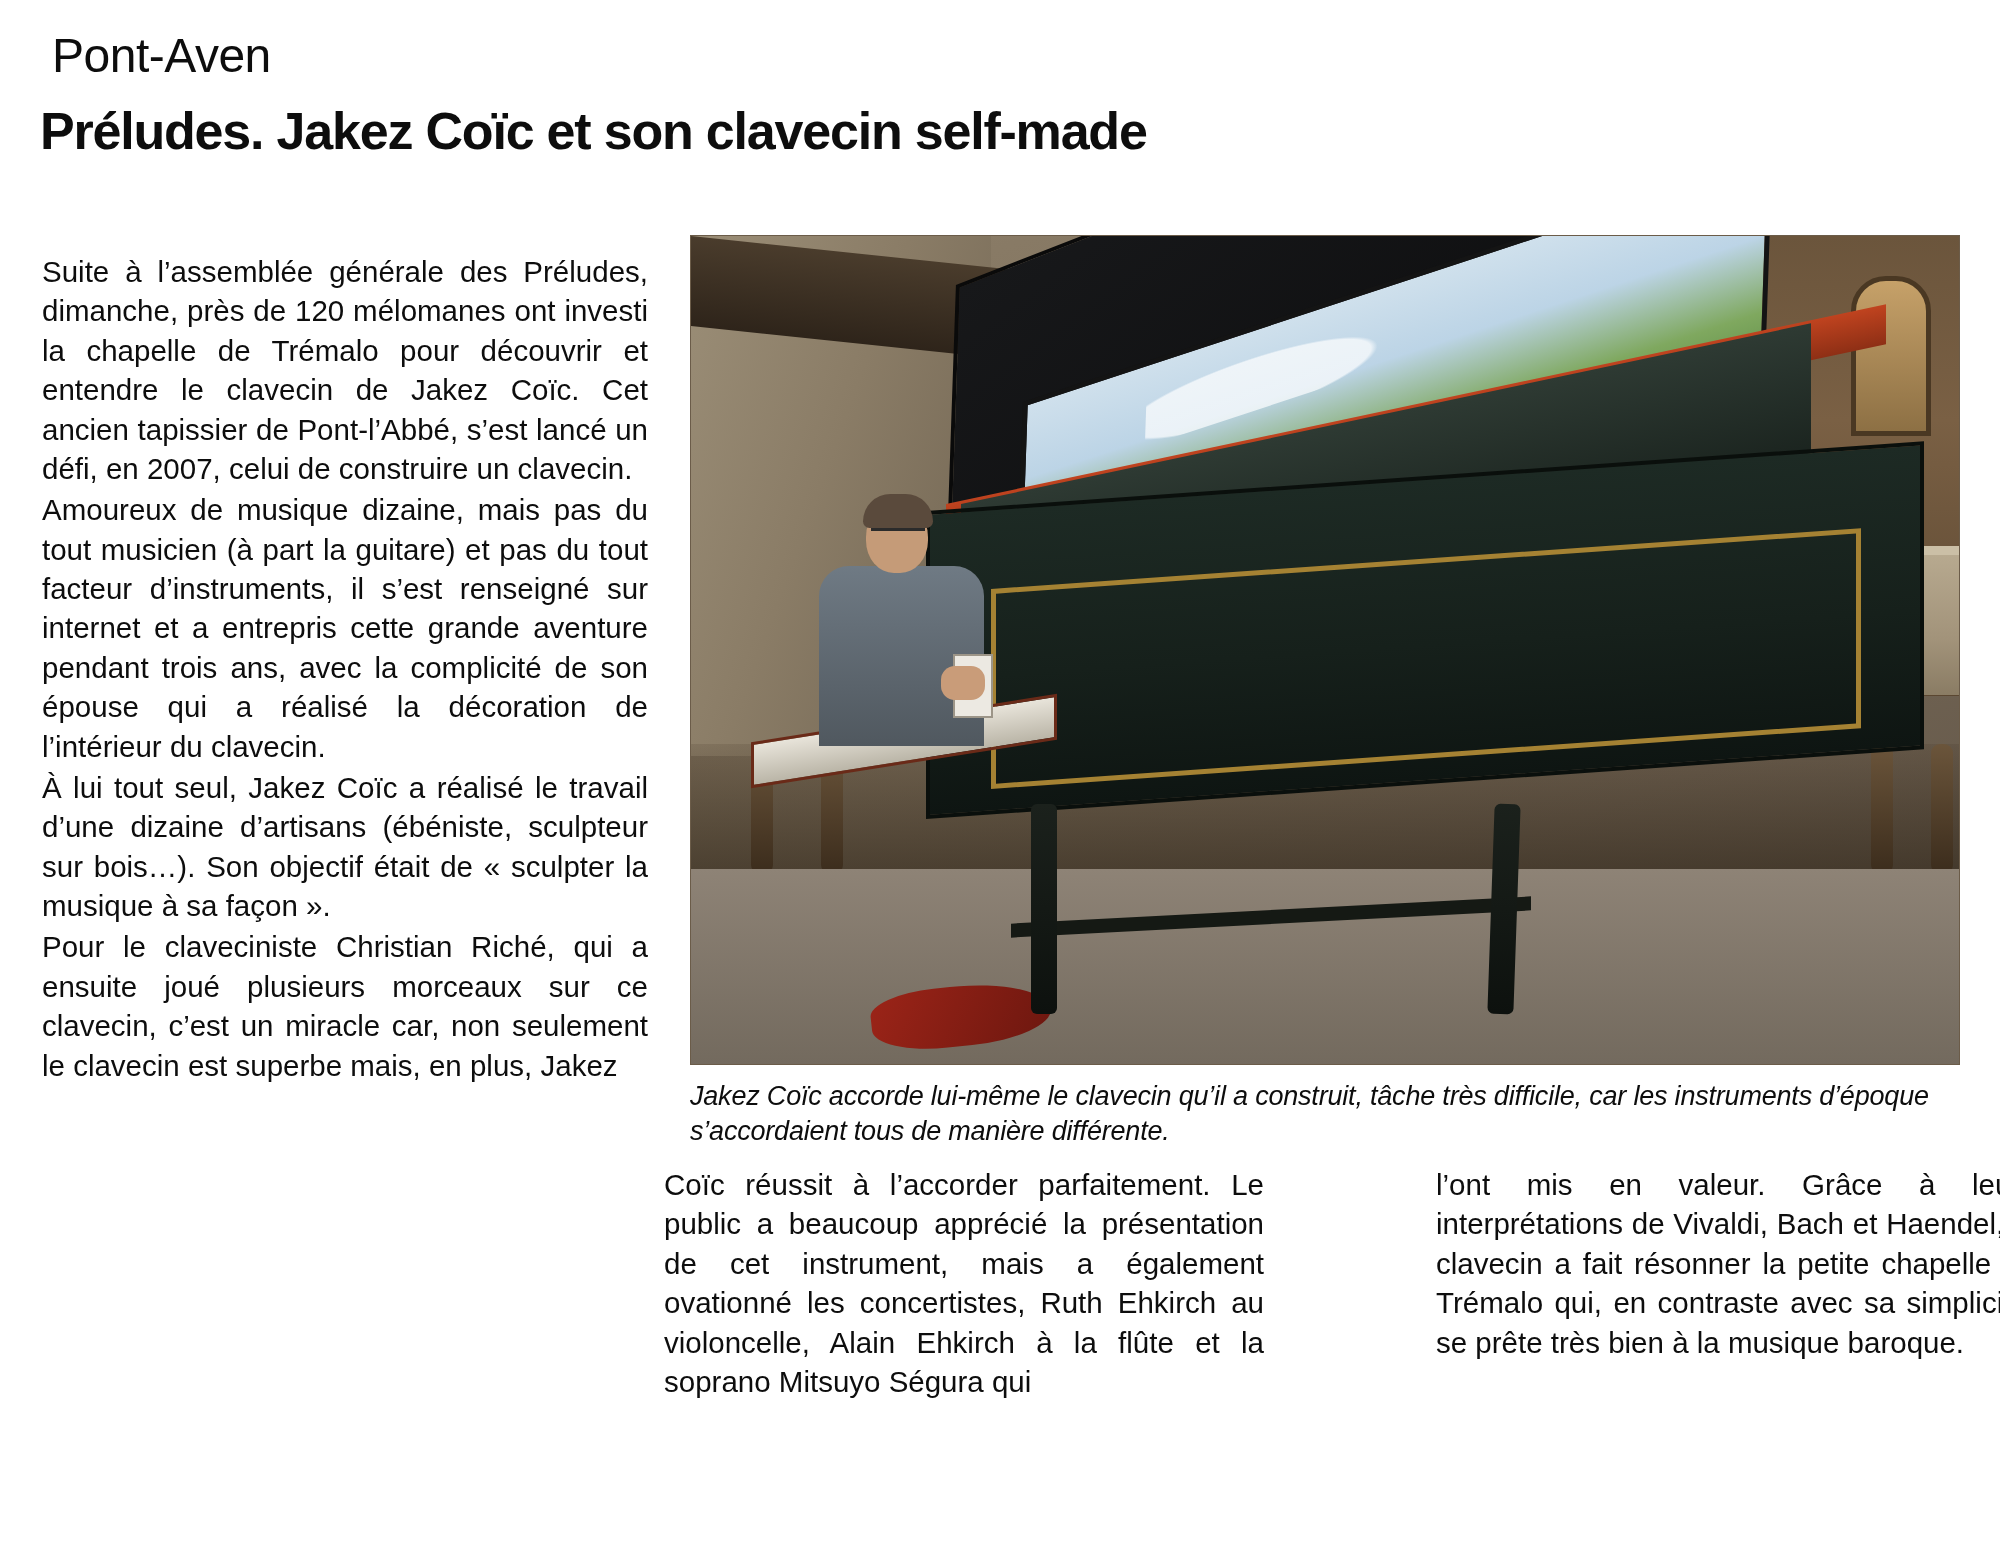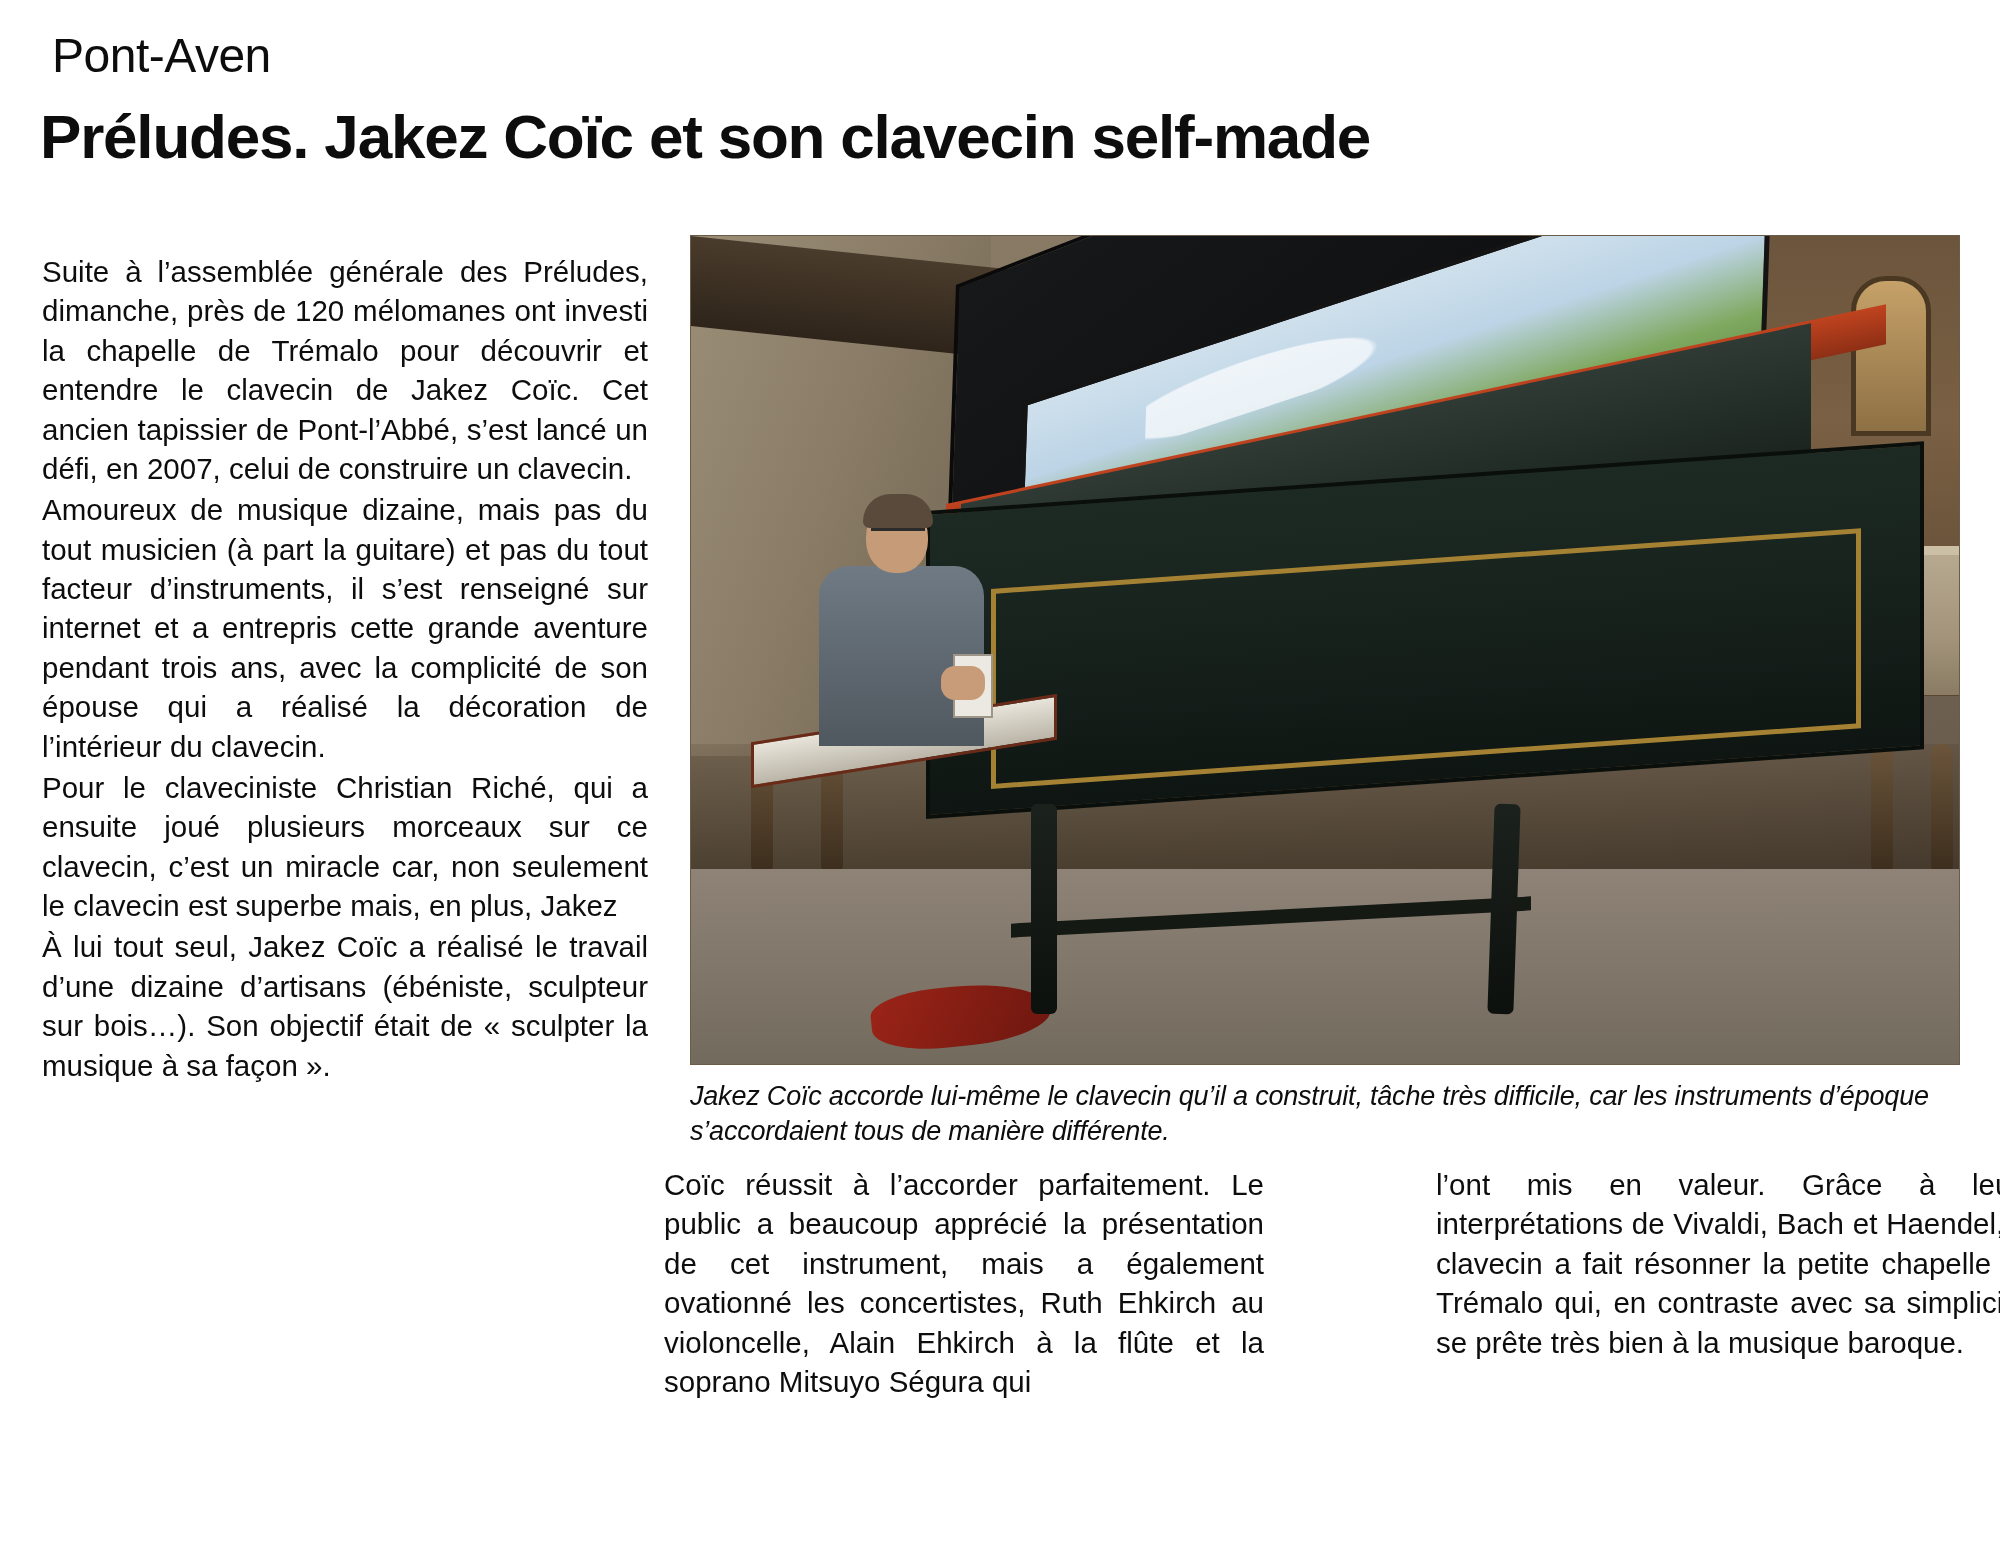--- a/index.html
+++ b/index.html
@@ -50,21 +50,21 @@
     font-size: 48px;
     font-weight: 400;
     letter-spacing: -0.5px;
   }
 
   .headline {
     position: absolute;
     left: 40px;
     top: 104px;
     width: 1900px;
-    font-size: 62px;
+    font-size: 52px;
     font-weight: 700;
     letter-spacing: -1.2px;
     line-height: 1.05;
   }
 
   
   .content {
     position: absolute;
     top: 235px;
     left: 40px;
@@ -350,22 +350,22 @@
     <div class="locality">Pont-Aven</div>
   </div>
 
   <div class="headline">Préludes. Jakez Coïc et son clavecin self-made</div>
 
   <div class="content">
 
     <div class="col-left">
       <p class="para">Suite à l’assemblée générale des Préludes, dimanche, près de 120 mélomanes ont investi la chapelle de Trémalo pour découvrir et entendre le clavecin de Jakez Coïc. Cet ancien tapissier de Pont-l’Abbé, s’est lancé un défi, en 2007, celui de construire un clavecin.</p>
       <p class="para">Amoureux de musique dizaine, mais pas du tout musicien (à part la guitare) et pas du tout facteur d’instruments, il s’est renseigné sur internet et a entrepris cette grande aventure pendant trois ans, avec la complicité de son épouse qui a réalisé la décoration de l’intérieur du clavecin.</p>
+      <p class="para">À lui tout seul, Jakez Coïc a réalisé le travail d’une dizaine d’artisans (ébéniste, sculpteur sur bois…). Son objectif était de « sculpter la musique à sa façon ».</p>
       <p class="para">Pour le claveciniste Christian Riché, qui a ensuite joué plusieurs morceaux sur ce clavecin, c’est un miracle car, non seulement le clavecin est superbe mais, en plus, Jakez</p>
-      <p class="para">À lui tout seul, Jakez Coïc a réalisé le travail d’une dizaine d’artisans (ébéniste, sculpteur sur bois…). Son objectif était de « sculpter la musique à sa façon ».</p>
     </div>
 
     <div class="photo-wrap">
       <div class="photo">
         <div class="ph-bg-wall"></div>
         <div class="ph-stone-left"></div>
         <div class="ph-beam"></div>
         <div class="ph-window"></div>
         <div class="ph-stained"></div>
         <div class="ph-altar"></div>

